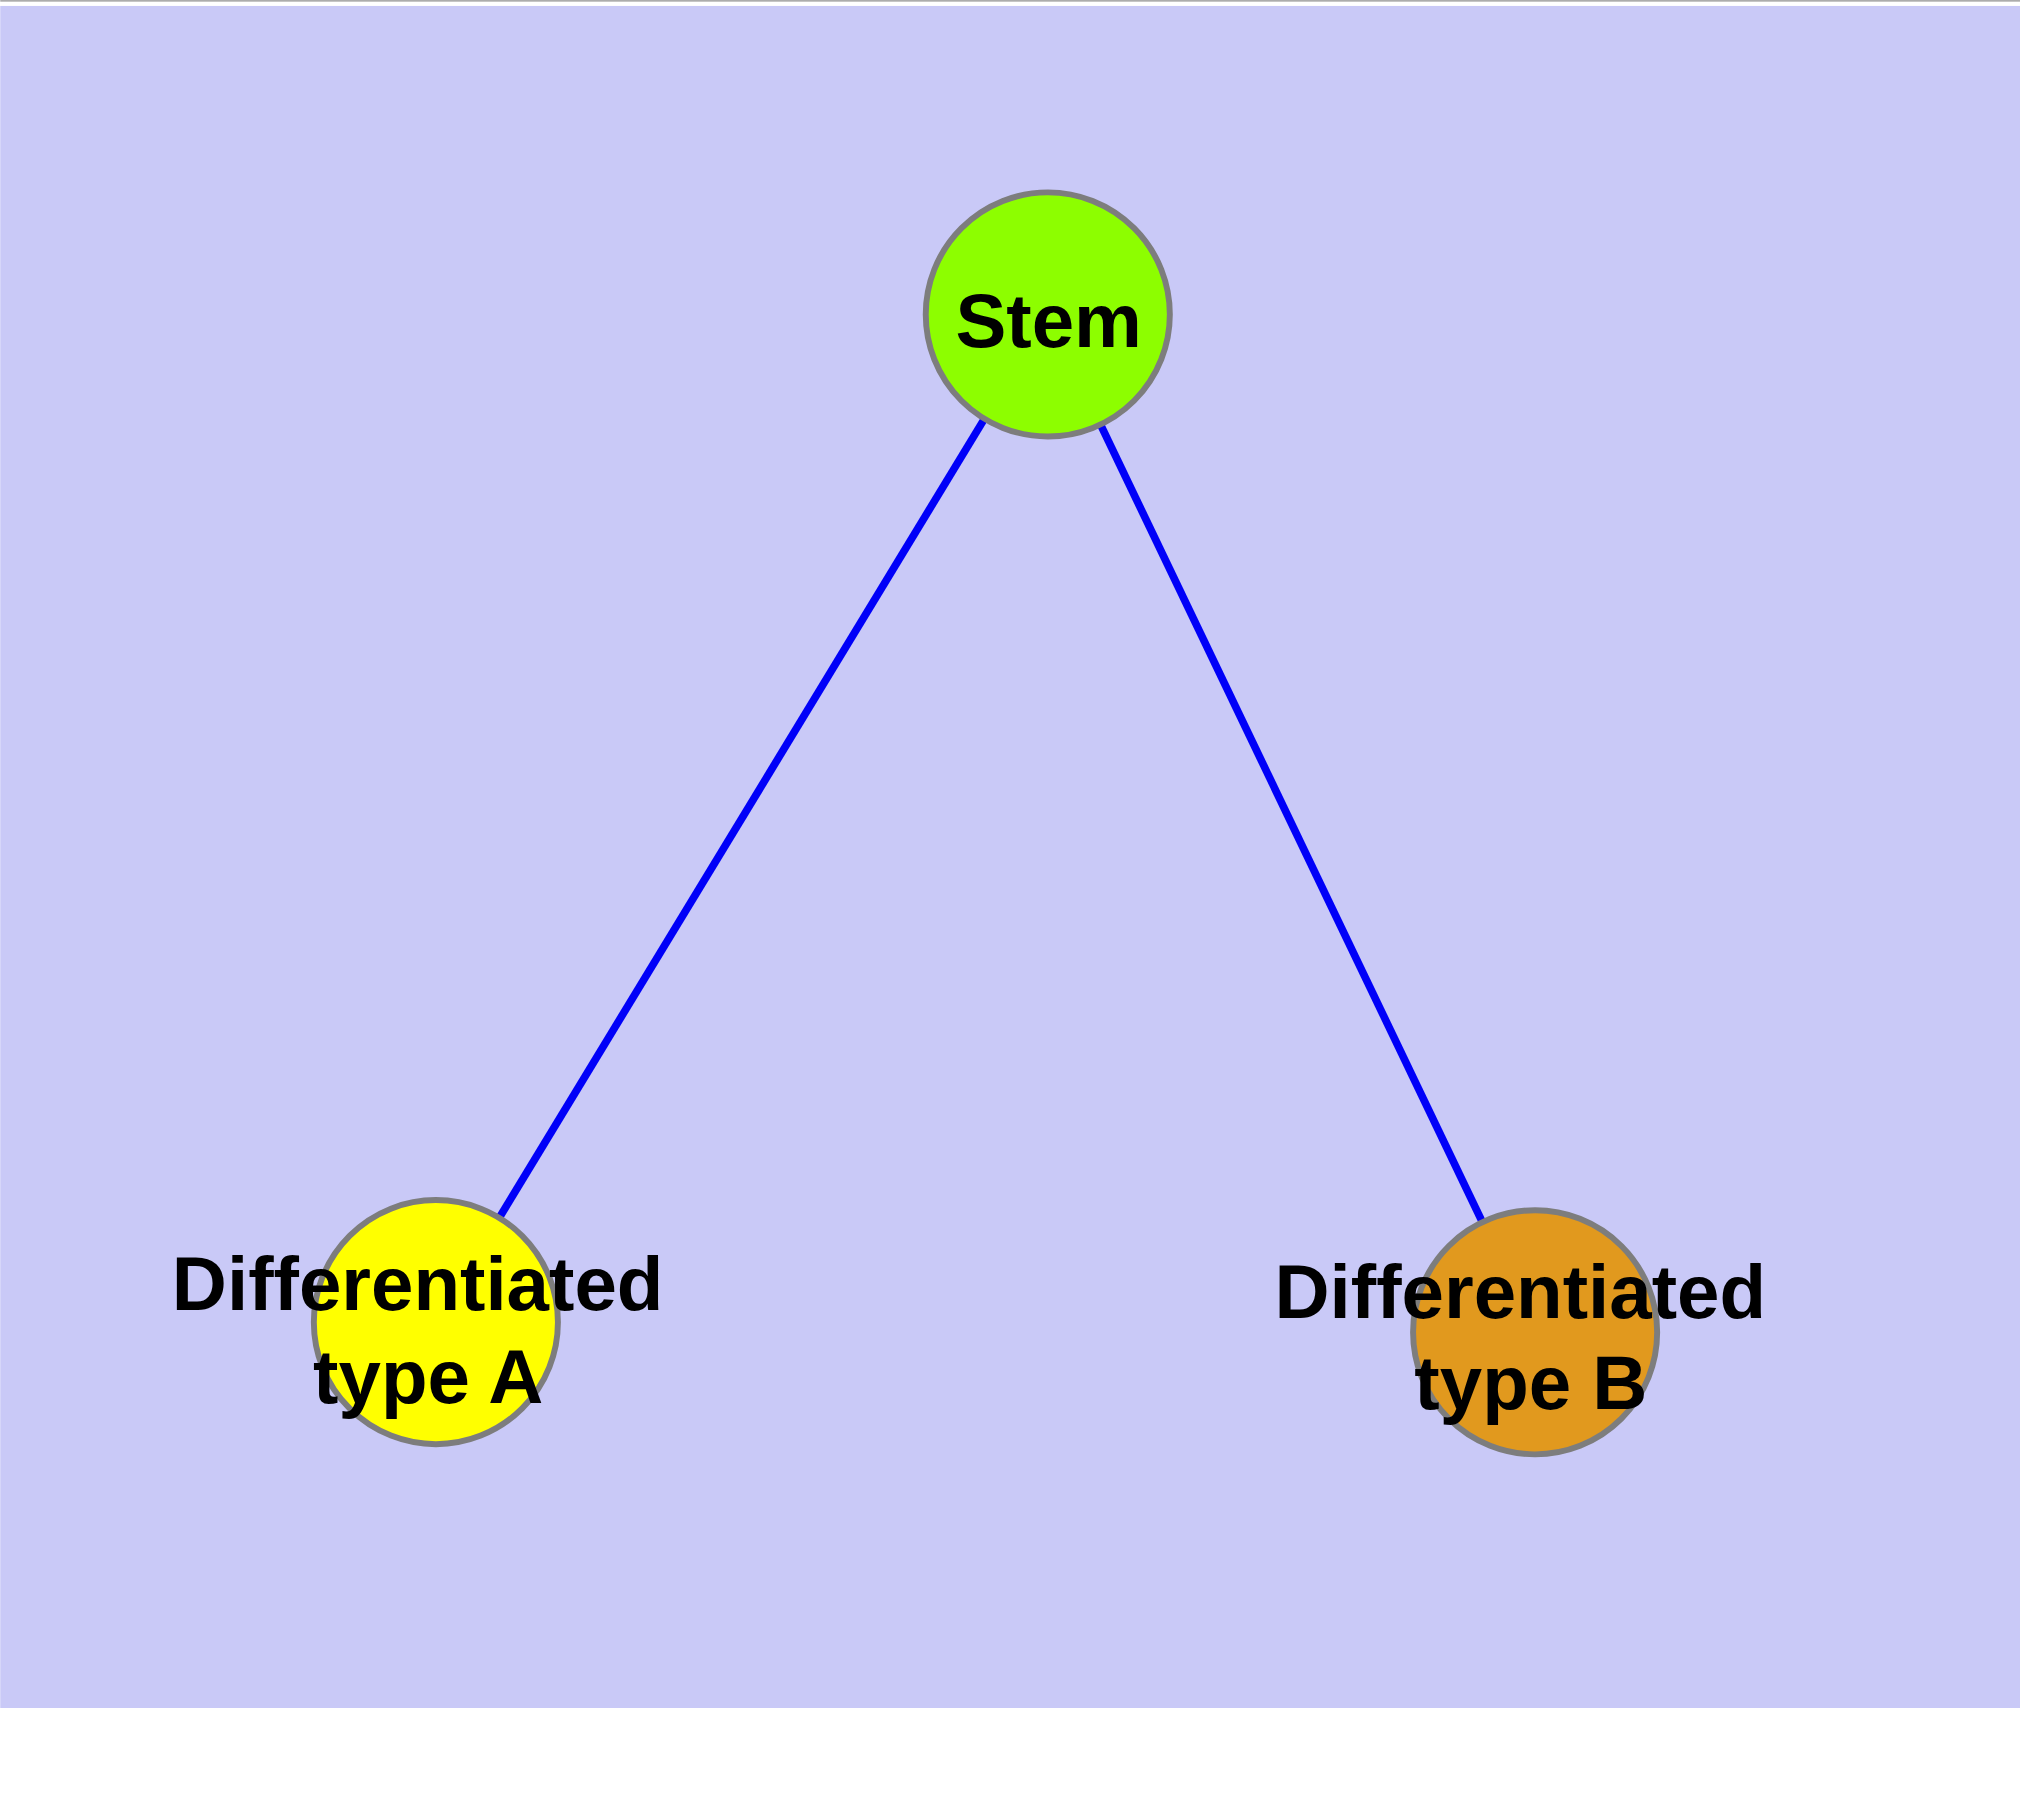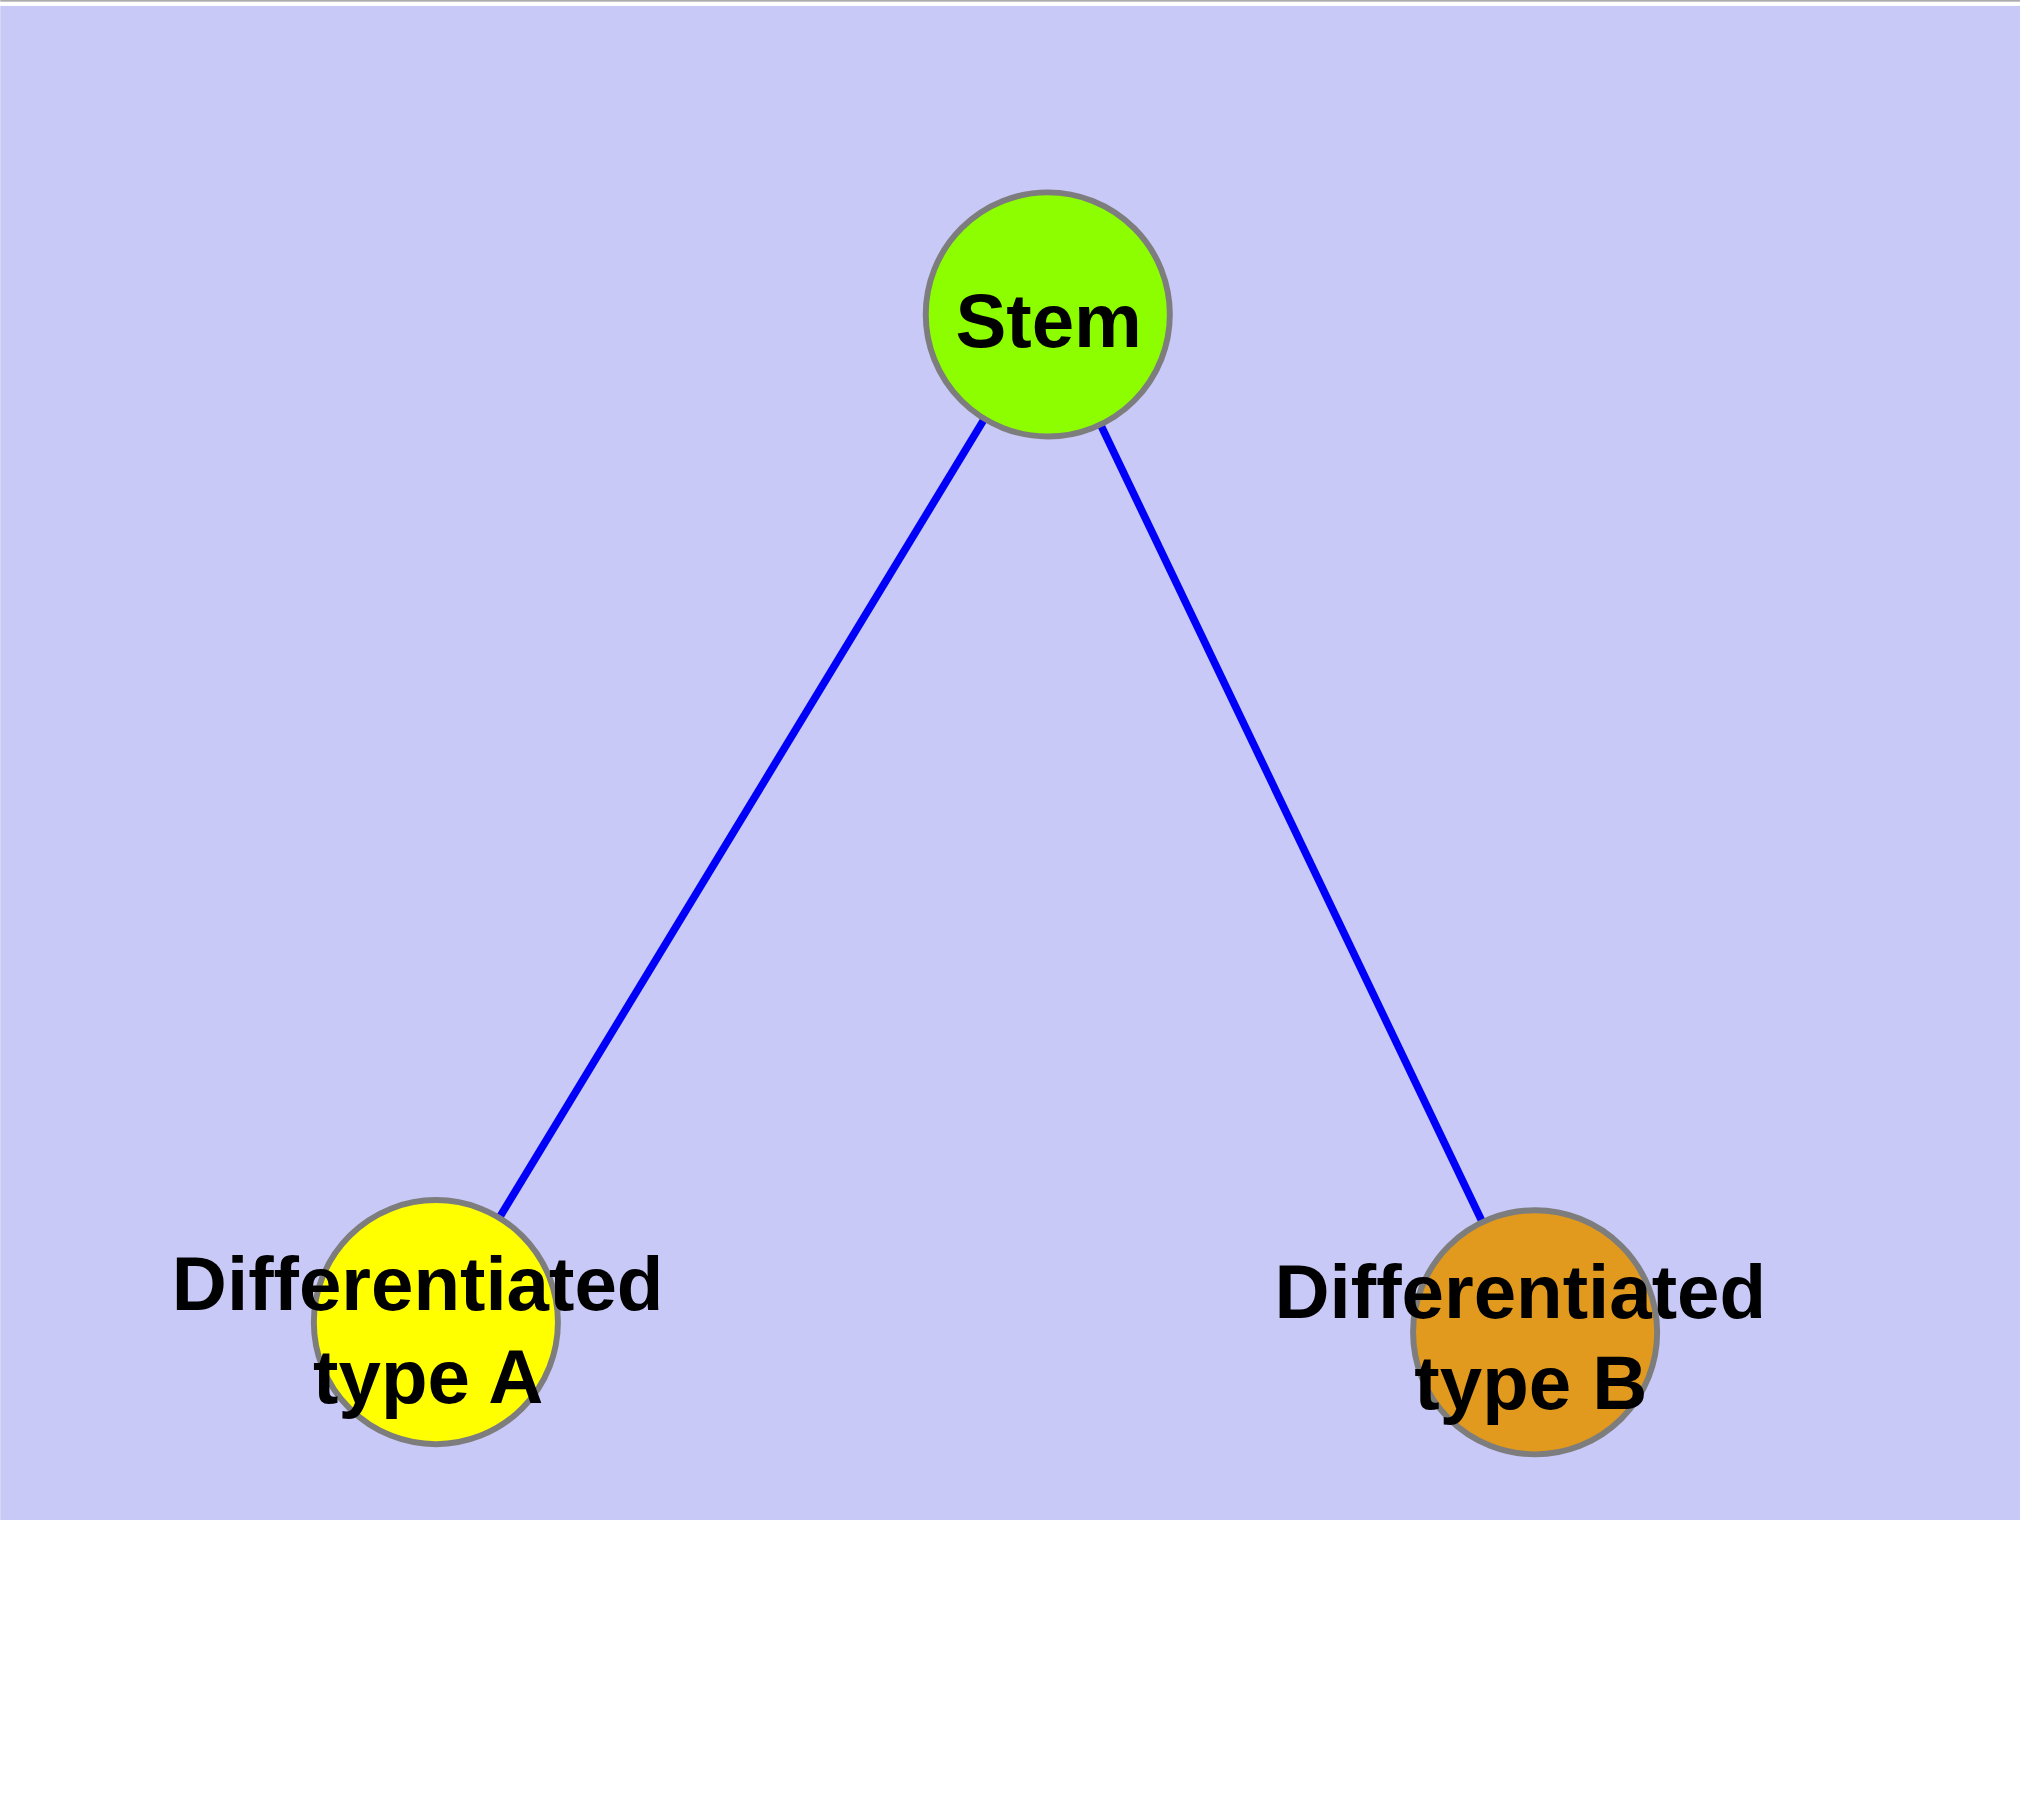--- a/index.html
+++ b/index.html
@@ -3,21 +3,21 @@
 <meta charset="utf-8">
 <style>
   html, body {
     margin: 0;
     padding: 0;
     background: #ffffff;
   }
   .stage {
     position: relative;
     width: 2021px;
-    height: 1520px;
+    height: 1708px;
     overflow: hidden;
     font-family: "Liberation Sans", sans-serif;
   }
   svg {
     display: block;
   }
   .node-circle {
     stroke-width: 7px;
   }
   .edge-line {

